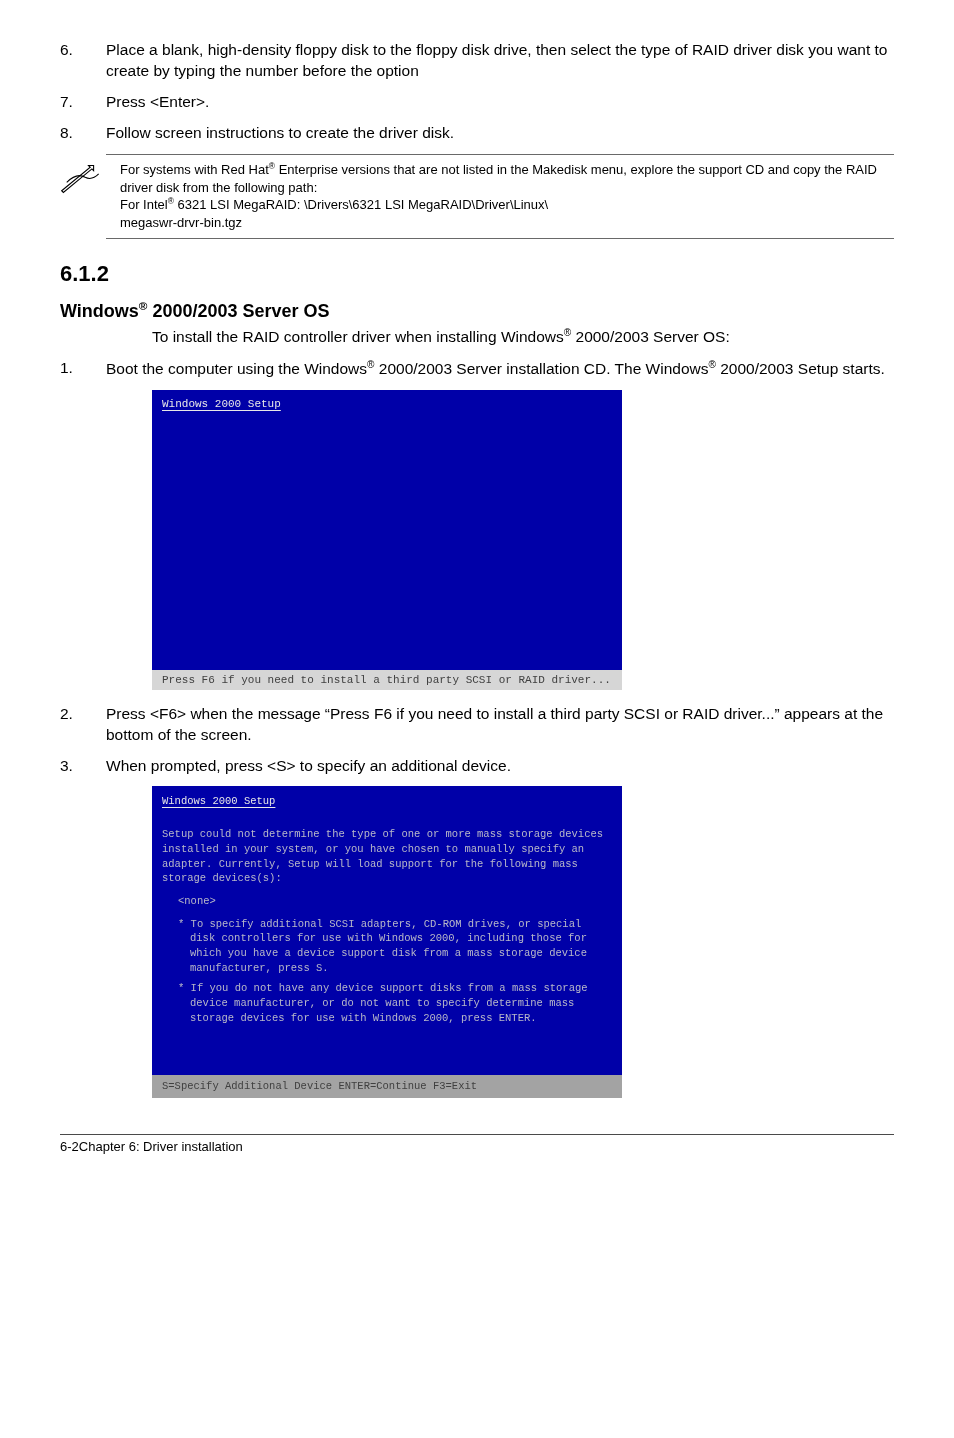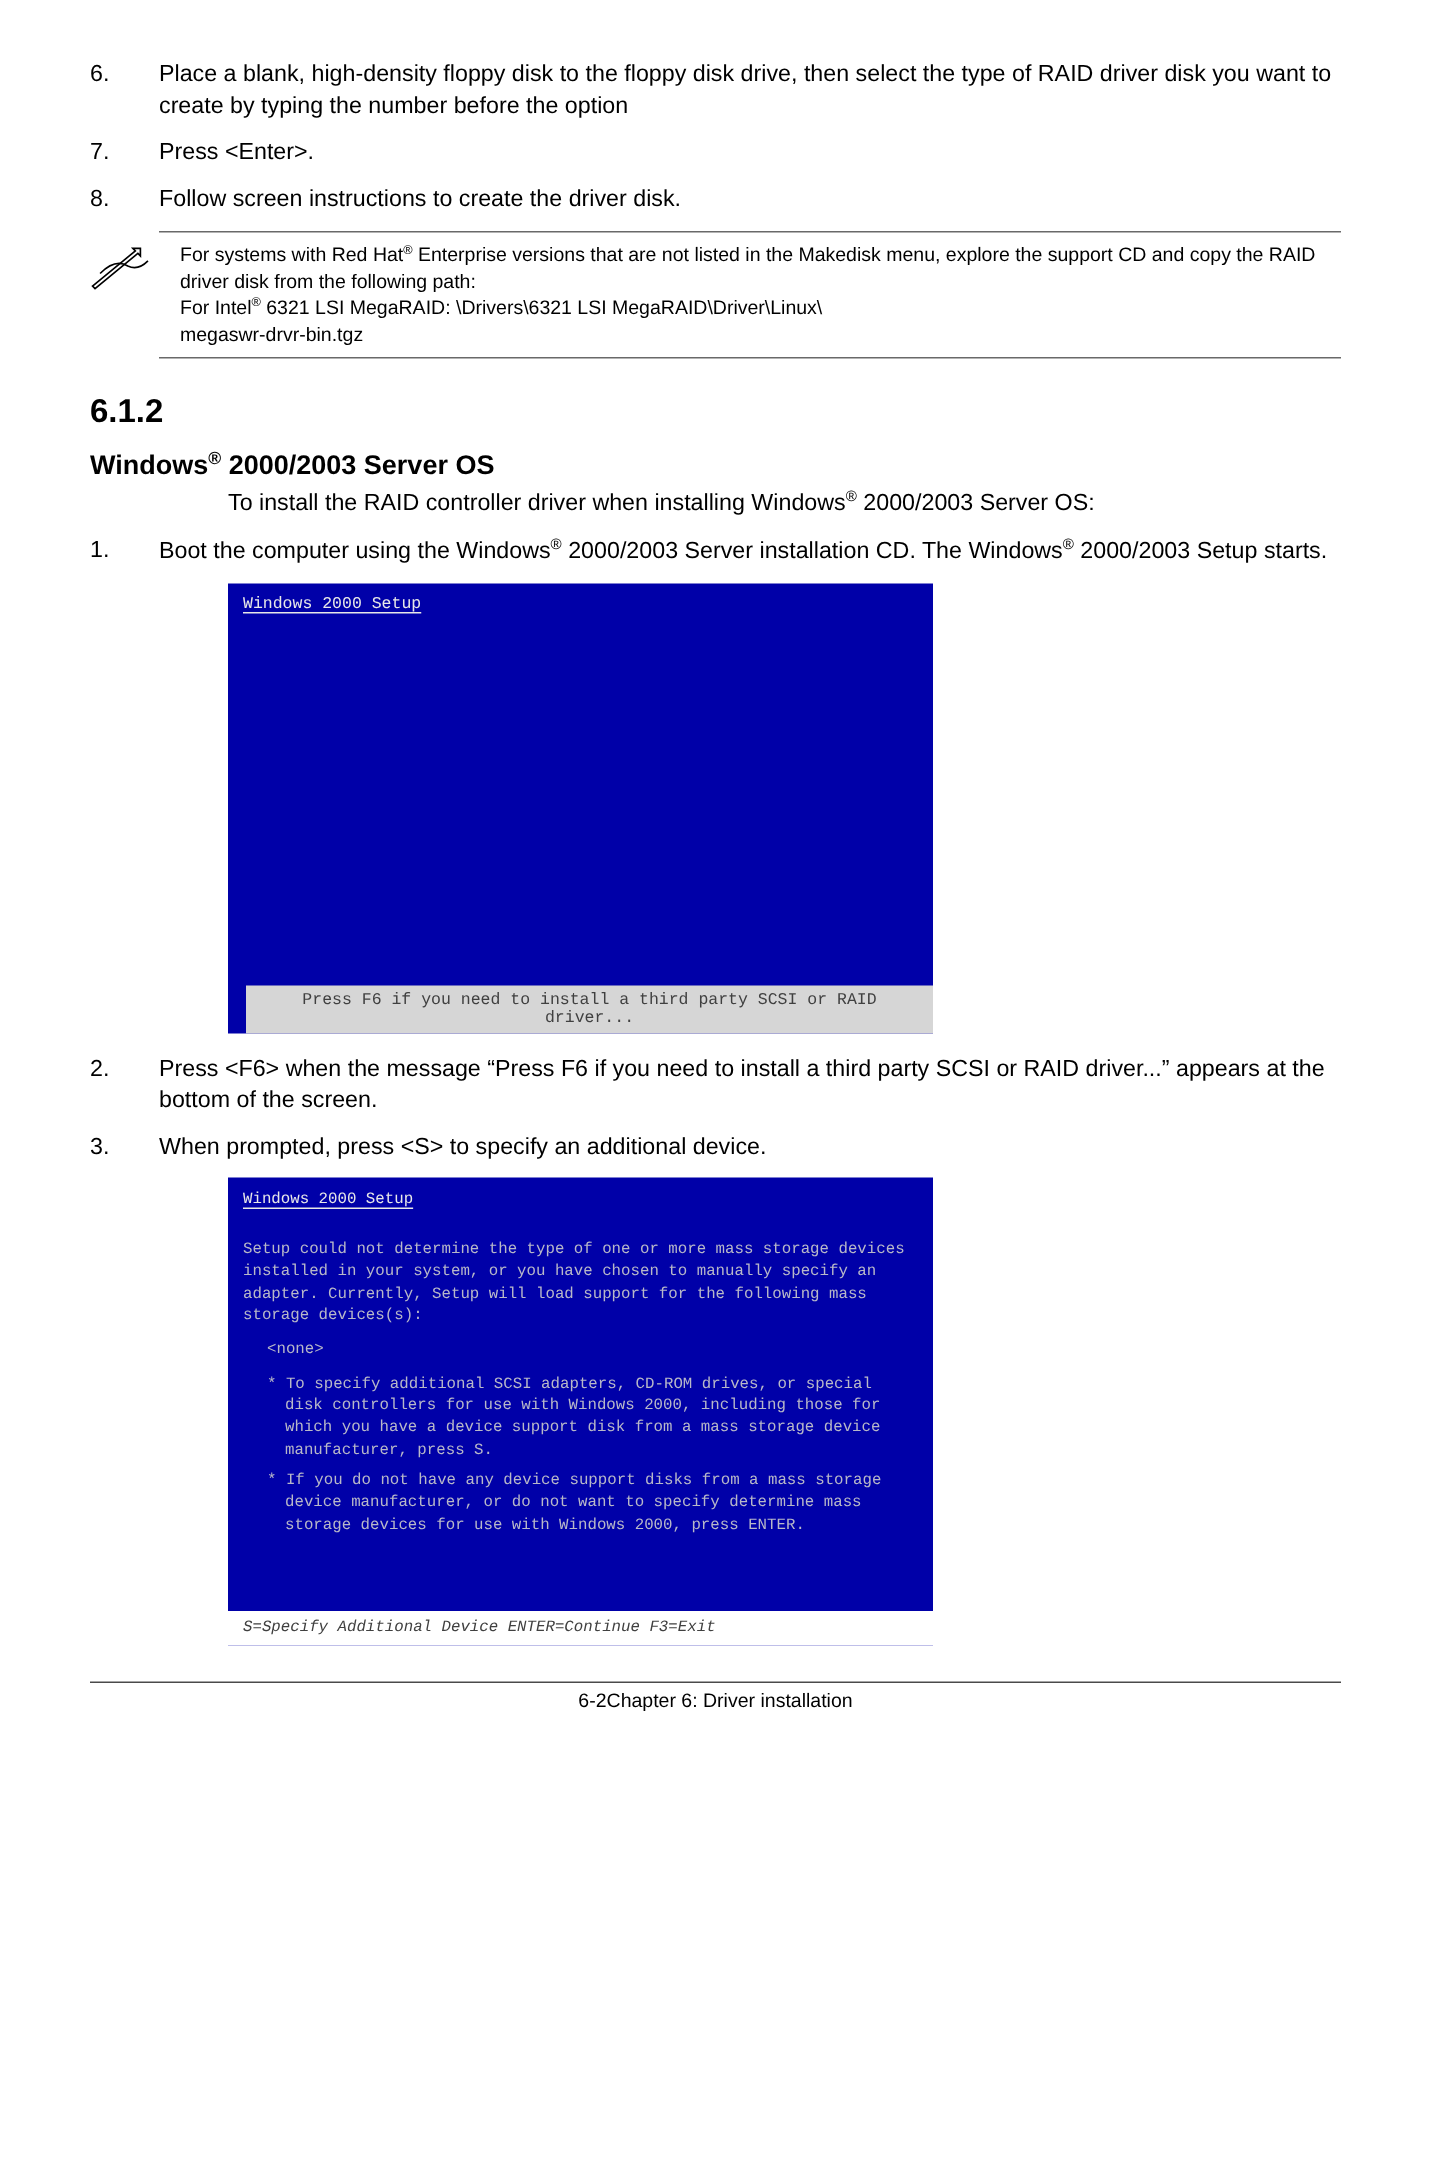--- a/index.html
+++ b/index.html
@@ -97,27 +97,26 @@
     position: absolute;
     top: 8px;
     left: 10px;
     color: #e8e8e8;
     text-decoration: underline;
     text-underline-offset: 3px;
   }
   .bs1 .footer {
     position: absolute;
     bottom: 0;
-    left: 12px;
+    left: 0;
     right: 0;
     background: #d6d6d6;
     color: #404040;
     padding: 4px 10px;
     font-size: 11px;
-    text-align: center;
   }
   .bs2 {
     width: 470px;
     background: #0000a8;
     position: relative;
     font-family: "Courier New", monospace;
     color: #b8b8c8;
     font-size: 10.5px;
     line-height: 1.4;
     padding-bottom: 0;
@@ -136,31 +135,30 @@
     margin-top: 8px;
     margin-bottom: 8px;
   }
   .bs2 .bullet {
     margin-left: 16px;
     margin-top: 6px;
     text-indent: -12px;
     padding-left: 12px;
   }
   .bs2 .footer {
-    background: #ffffff;
+    background: #a3a3a3;
     color: #404040;
     padding: 4px 10px;
     font-size: 10.5px;
-    font-style: italic;
   }
   .page-footer {
     display: flex;
-    justify-content: center;
+    justify-content: flex-start;
     border-top: 1px solid #4a4a4a;
-    margin-top: 24px;
+    margin-top: 36px;
     padding-top: 4px;
     font-size: 13px;
   }
 </style>
 </head>
 <body>
 
 <div class="page">
 
   <ol class="numbered">

